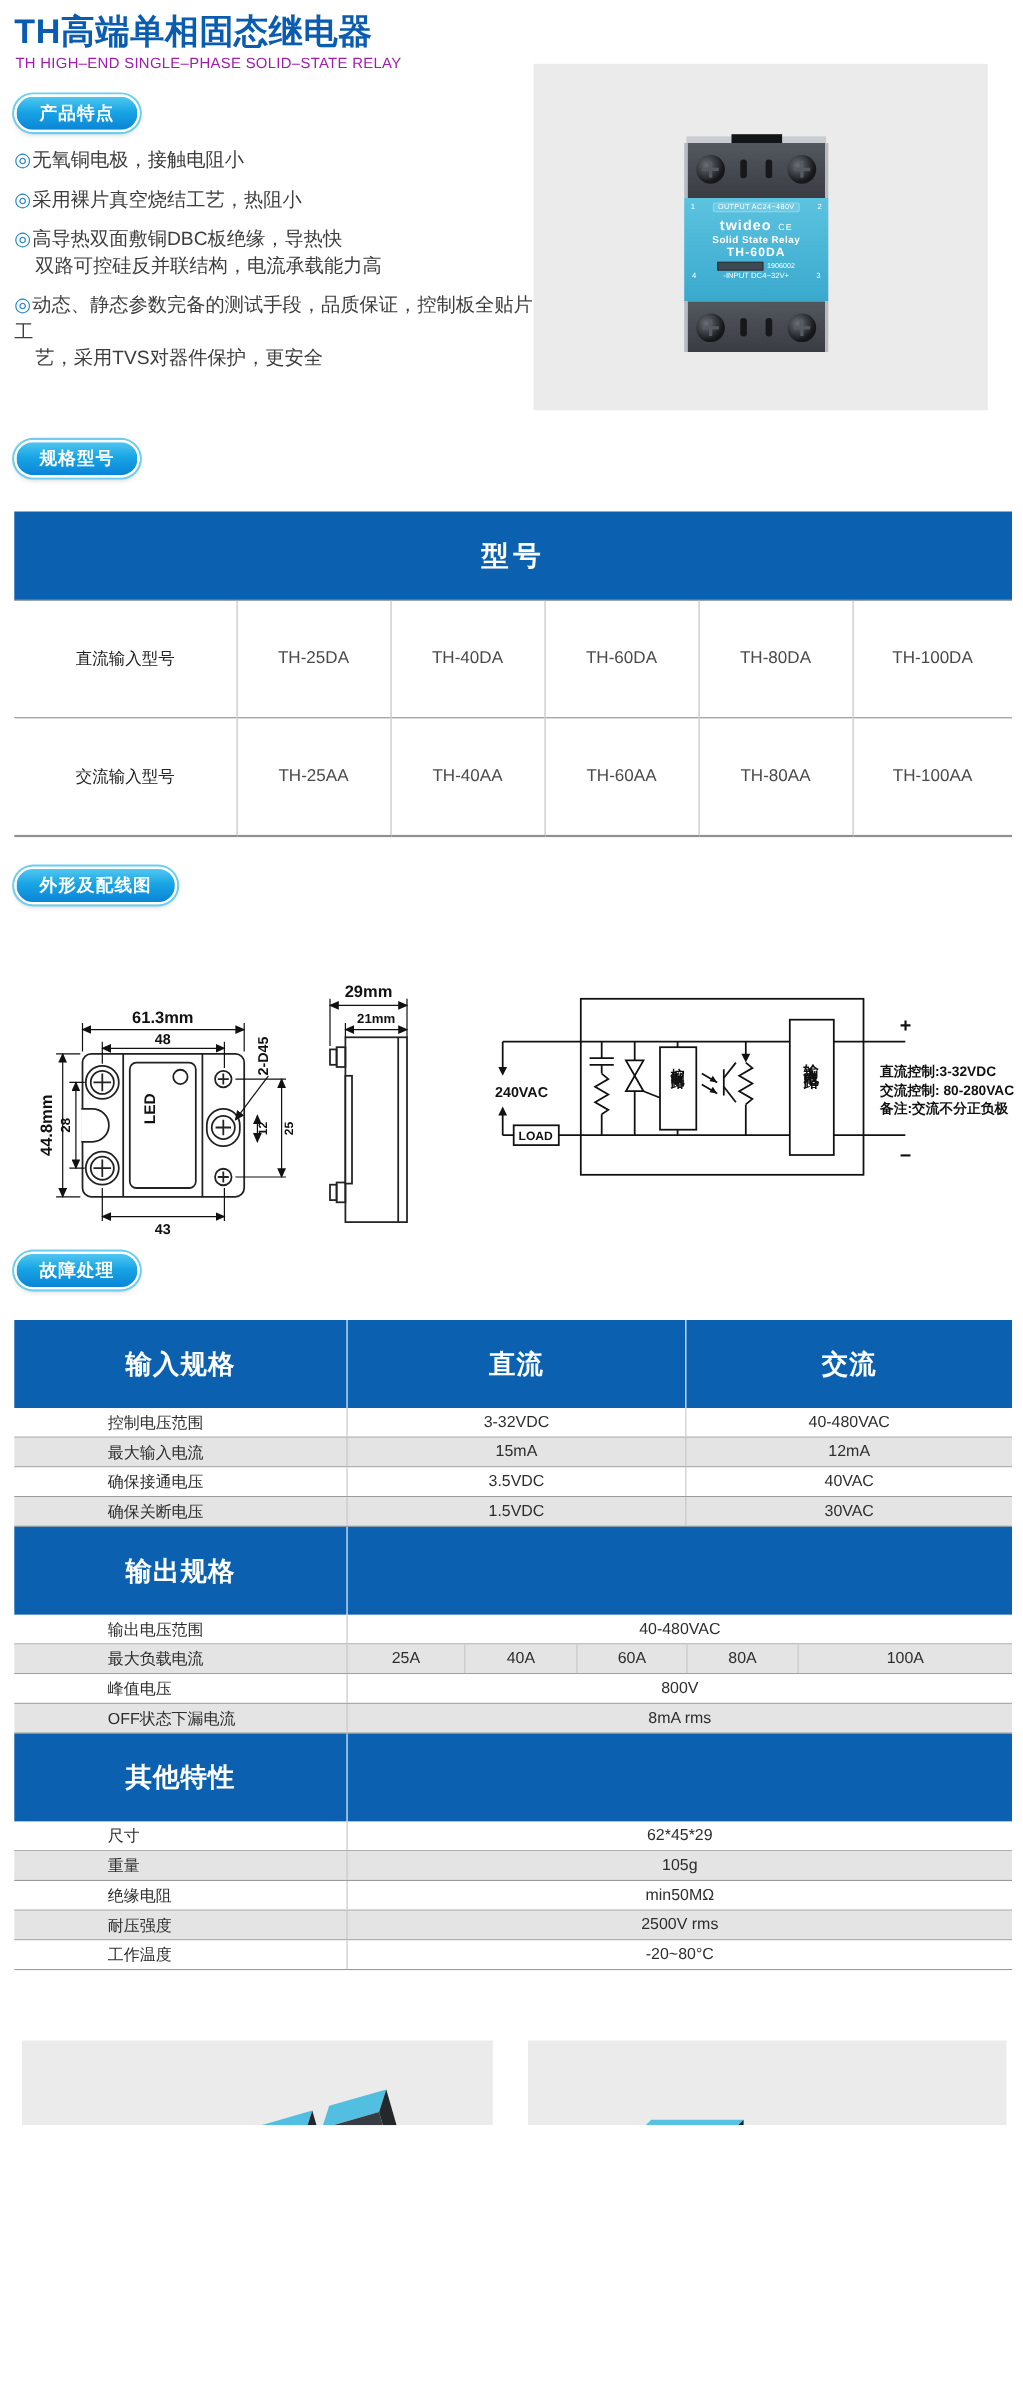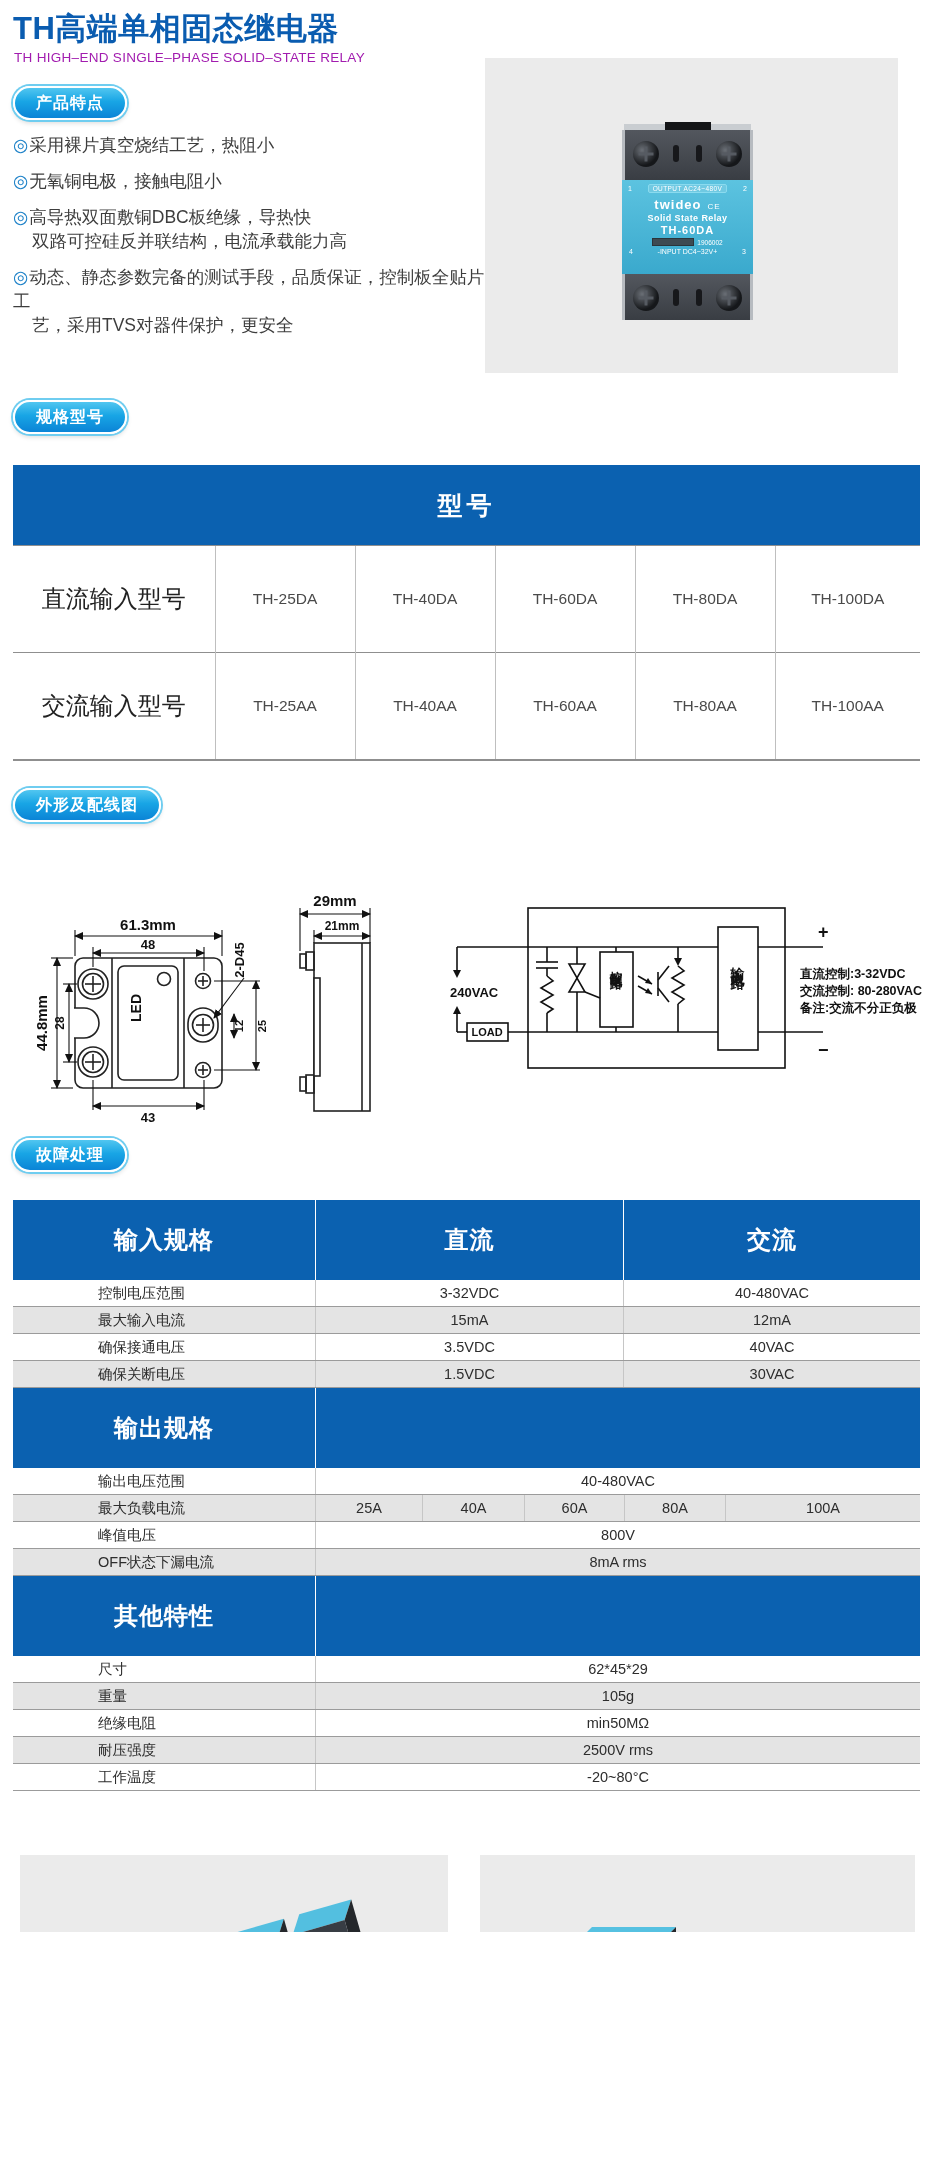--- a/index.html
+++ b/index.html
@@ -57,21 +57,21 @@
   .mdl{text-align:center;font-size:11px;font-weight:bold;margin-top:1px;letter-spacing:1px;}
   .serial-row{display:flex;justify-content:center;align-items:center;gap:3px;margin-top:2px;font-size:6.5px;}
   .serial-bar{width:40px;height:6px;background:#3d4a52;border:1px solid #2b343a;}
   .body-row2{display:flex;justify-content:space-between;font-size:7px;margin-top:2px;padding:0 1px;}
 
   
   .model-table{position:absolute;left:13px;top:465px;width:907px;border-collapse:collapse;table-layout:fixed;}
   .model-table th{height:78px;background:#0b61b0;color:#fff;font-size:25px;font-weight:bold;letter-spacing:4px;}
   .model-table td{height:104px;text-align:center;border-top:1px solid #8f8f8f;background:#fff;}
   .model-table tr.last td{border-bottom:2px solid #8f8f8f;}
-  .model-table td.lbl{font-size:24px;color:#222;}
+  .model-table td.lbl{font-size:15px;color:#222;}
   .model-table td.mod{font-size:15.5px;color:#4a4a4a;border-left:1px solid #bfbfbf;}
 
   
   .draw-front{position:absolute;left:0px;top:848px;}
   .draw-side{position:absolute;left:292px;top:848px;}
   .draw-circuit{position:absolute;left:448px;top:858px;}
 
   
   .spec{position:absolute;left:13px;top:1200px;width:907px;}
   .sband{height:80px;background:#0b61b0;display:flex;color:#fff;font-size:24px;font-weight:bold;letter-spacing:1px;}
@@ -100,24 +100,24 @@
 <div class="page">
 
   <div class="page-title">TH高端单相固态继电器</div>
   <div class="subtitle">TH HIGH–END SINGLE–PHASE SOLID–STATE RELAY</div>
 
   <div class="badge b-features">
     <span>产品特点</span>
   </div>
   <div class="features">
     <div class="feat">
+      <span class="bullet">◎</span><span>无氧铜电极，接触电阻小</span>
+    </div>
+    <div class="feat">
       <span class="bullet">◎</span><span>采用裸片真空烧结工艺，热阻小</span>
-    </div>
-    <div class="feat">
-      <span class="bullet">◎</span><span>无氧铜电极，接触电阻小</span>
     </div>
     <div class="feat">
       <div><span class="bullet">◎</span><span>高导热双面敷铜DBC板绝缘，导热快</span></div>
       <div class="cont">双路可控硅反并联结构，电流承载能力高</div>
     </div>
     <div class="feat">
       <div><span class="bullet">◎</span><span>动态、静态参数完备的测试手段，品质保证，控制板全贴片工</span></div>
       <div class="cont">艺，采用TVS对器件保护，更安全</div>
     </div>
   </div>

